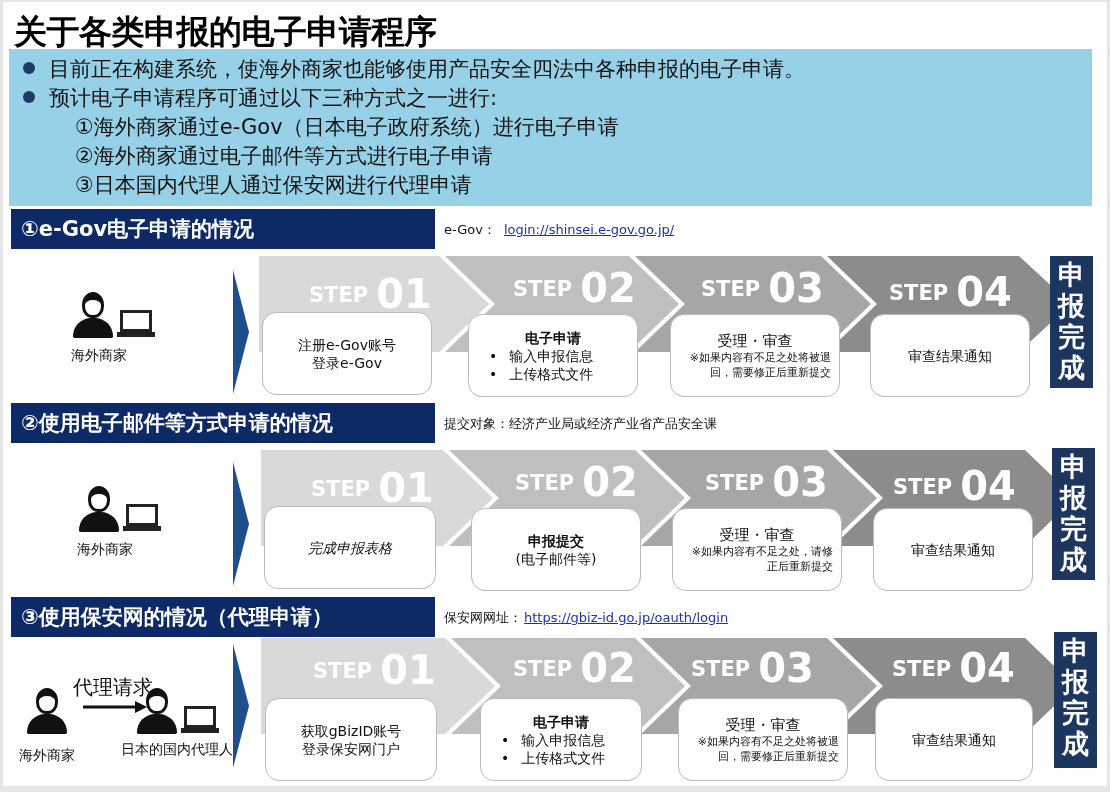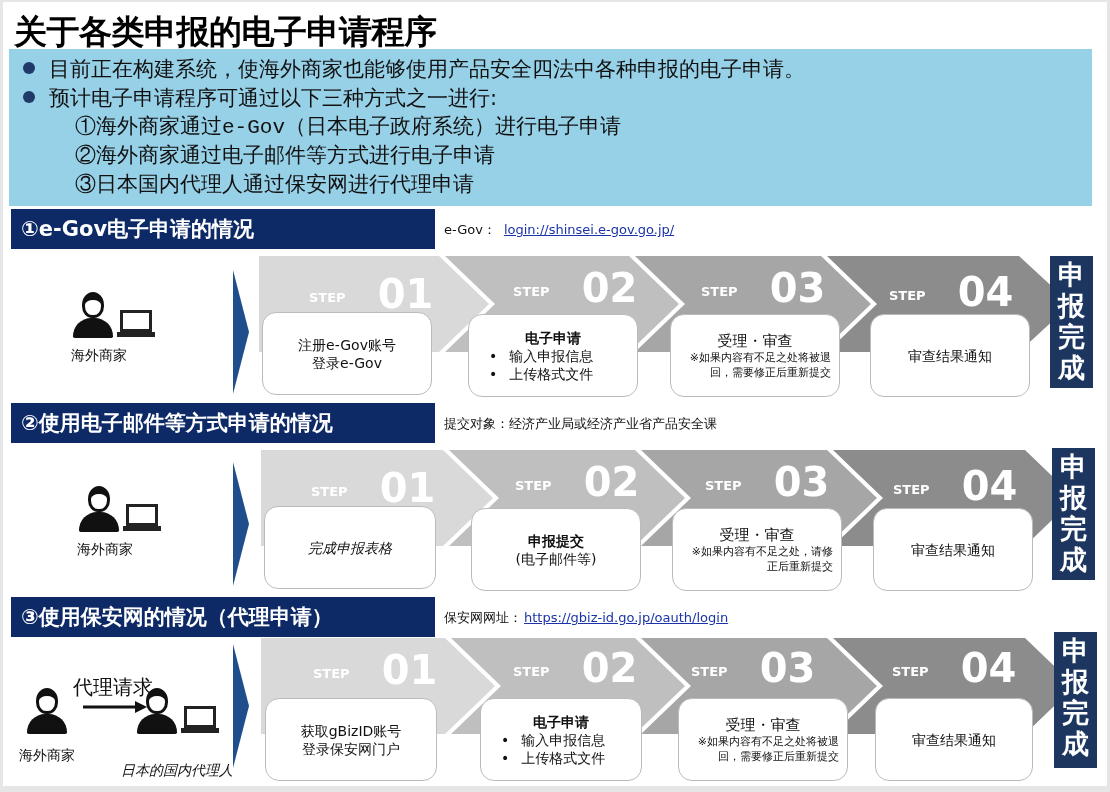--- a/index.html
+++ b/index.html
@@ -3,41 +3,41 @@
 <meta charset="utf-8">
 <style>
   * { box-sizing: border-box; margin: 0; padding: 0; }
   html, body { width: 1110px; height: 792px; overflow: hidden; background: #e6e6e6; }
   body { font-family: "DejaVu Sans", "Liberation Sans", sans-serif; color: #111; position: relative; }
   .slide { position: absolute; left: 3px; top: 2px; width: 1104px; height: 784px; background: #fff; }
   .title { position: absolute; left: 11px; top: 10px; font-size: 33px; font-weight: bold; letter-spacing: -0.5px; color: #000; line-height: 40px; }
   .intro { position: absolute; left: 6px; top: 47px; width: 1083px; height: 157px; background: #97d1e8; padding: 6px 0 18px 14px; }
   .intro .line { font-size: 21px; line-height: 29px; white-space: nowrap; color: #111; }
   .intro .bullet { display: inline-block; width: 12px; height: 12px; border-radius: 50%; background: #1f3a68; margin-right: 14px; vertical-align: 2px; }
-  .intro .sub { padding-left: 52px; font-family: Liberation Mono, monospace; }
+  .intro .sub { padding-left: 52px; }
 
   .sec-head { position: absolute; left: 8px; width: 424px; height: 40px; background: #0d2a66; color: #fff; font-size: 21px; font-weight: bold; line-height: 40px; padding-left: 10px; white-space: nowrap; }
   .sec-note { position: absolute; left: 441px; font-size: 13px; color: #111; white-space: nowrap; }
   .sec-note a { color: #1a33a8; text-decoration: underline; margin-left: 8px; }
 
   .row { position: absolute; left: 8px; width: 1096px; }
   .actor { position: absolute; text-align: center; font-size: 14px; }
   .person { position: relative; display: inline-block; width: 44px; height: 46px; }
   .person .head { position: absolute; left: 11px; top: 0; width: 22px; height: 26px; border-radius: 50% 50% 45% 45%; background: #fff; border: 3px solid #111; border-top-width: 8px; }
   .person .body { position: absolute; left: 2px; top: 26px; width: 40px; height: 20px; background: #111; border-radius: 20px 20px 2px 2px; }
   .laptop { position: relative; display: inline-block; width: 38px; height: 28px; margin-left: 2px; }
   .laptop .screen { position: absolute; left: 3px; top: 0; width: 32px; height: 22px; border: 3px solid #222; background: #fff; }
   .laptop .base { position: absolute; left: 0; top: 22px; width: 38px; height: 5px; background: #222; }
   .chev-blue { position: absolute; width: 16px; height: 124px; }
   .step-box { position: absolute; background: #fff; border: 1px solid #bbb; border-radius: 14px; text-align: center; font-size: 14px; line-height: 18px; display: flex; flex-direction: column; justify-content: center; padding: 4px 8px; }
   .step-box b { font-weight: bold; }
   .step-box .note { font-size: 11px; line-height: 15px; text-align: right; }
   .step-label { position: absolute; color: #fff; font-weight: bold; white-space: nowrap; }
-  .step-label .s { font-size: 13px; margin-right: 8px; vertical-align: 6px; }
-  .step-label .n { font-size: 40px; line-height: 40px; margin-left: 24px; }
+  .step-label .s { font-size: 21px; margin-right: 8px; vertical-align: 6px; }
+  .step-label .n { font-size: 40px; line-height: 40px; }
   .done { position: absolute; width: 43px; background: #1c3660; color: #fff; font-weight: bold; font-size: 27px; line-height: 31px; text-align: center; padding-top: 3px; }
   .ul-li { text-align: left; padding-left: 12px; }
   .ul-li:before { content: "•"; margin-right: 12px; }
 </style>
 </head>
 <body>
 
 <div class="slide">
   <div class="title">关于各类申报的电子申请程序</div>
 
@@ -148,21 +148,21 @@
       <div><span class="person"><span class="head"></span><span class="body"></span></span></div>
       <div style="margin-top:10px;">海外商家</div>
     </div>
     <div style="position:absolute;left:62px;top:36px;font-size:20px;">代理请求</div>
     <svg style="position:absolute;left:72px;top:62px;" width="66" height="14">
         <line x1="0" y1="7" x2="54" y2="7" stroke="#111" stroke-width="3"></line>
         <polygon points="52,1 64,7 52,13" fill="#111"></polygon>
       </svg>
     <div class="actor" style="left:110px;top:50px;">
       <div><span class="person"><span class="head"></span><span class="body"></span></span><span class="laptop"><span class="screen"></span><span class="base"></span></span></div>
-      <div style="margin-top:25px;font-style:italic;">日本的国内代理人</div>
+      <div style="margin-top:4px;">日本的国内代理人</div>
     </div>
     <svg class="chev-blue" style="left:222px;top:6px;" viewBox="0 0 16 124">
         <polygon points="0,0 16,62 0,124" fill="#1f4e8c"></polygon>
       </svg>
     <svg style="position:absolute;left:250px;top:0px;" width="830" height="96">
       <polygon points="0,0 184,0 234,48 184,96 0,96" fill="#d9d9d9"></polygon>
       <polygon points="190,0 374,0 424,48 374,96 190,96 240,48" fill="#bfbfbf"></polygon>
       <polygon points="380,0 566,0 616,48 566,96 380,96 430,48" fill="#a6a6a6"></polygon>
       <polygon points="572,0 764,0 814,48 764,96 572,96 622,48" fill="#8c8c8c"></polygon>
     </svg>

